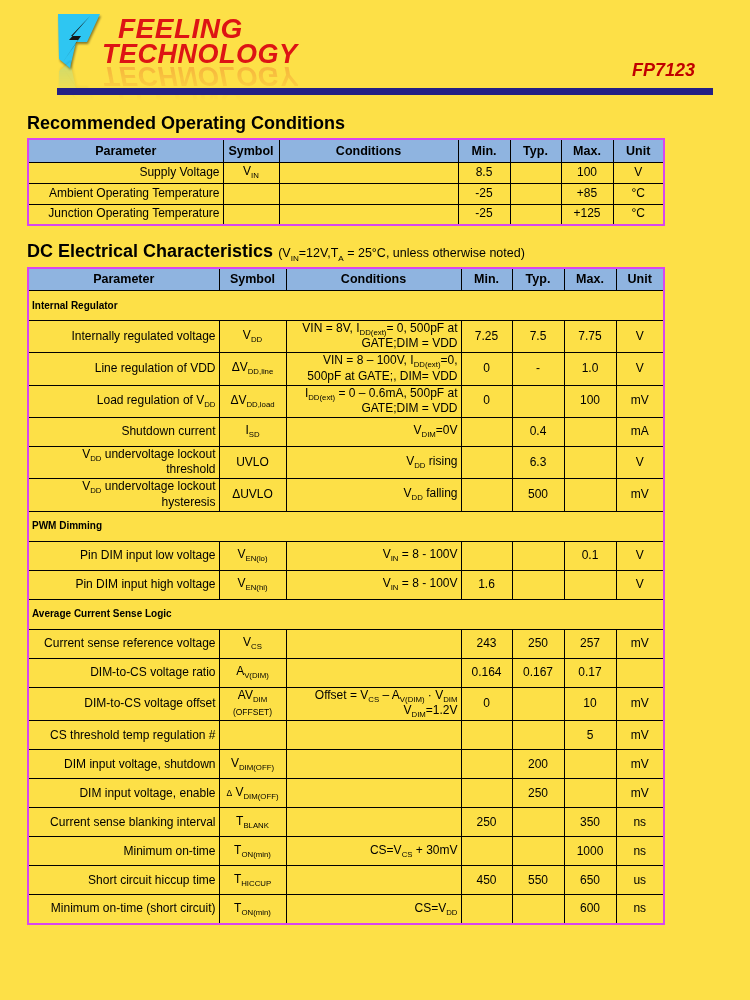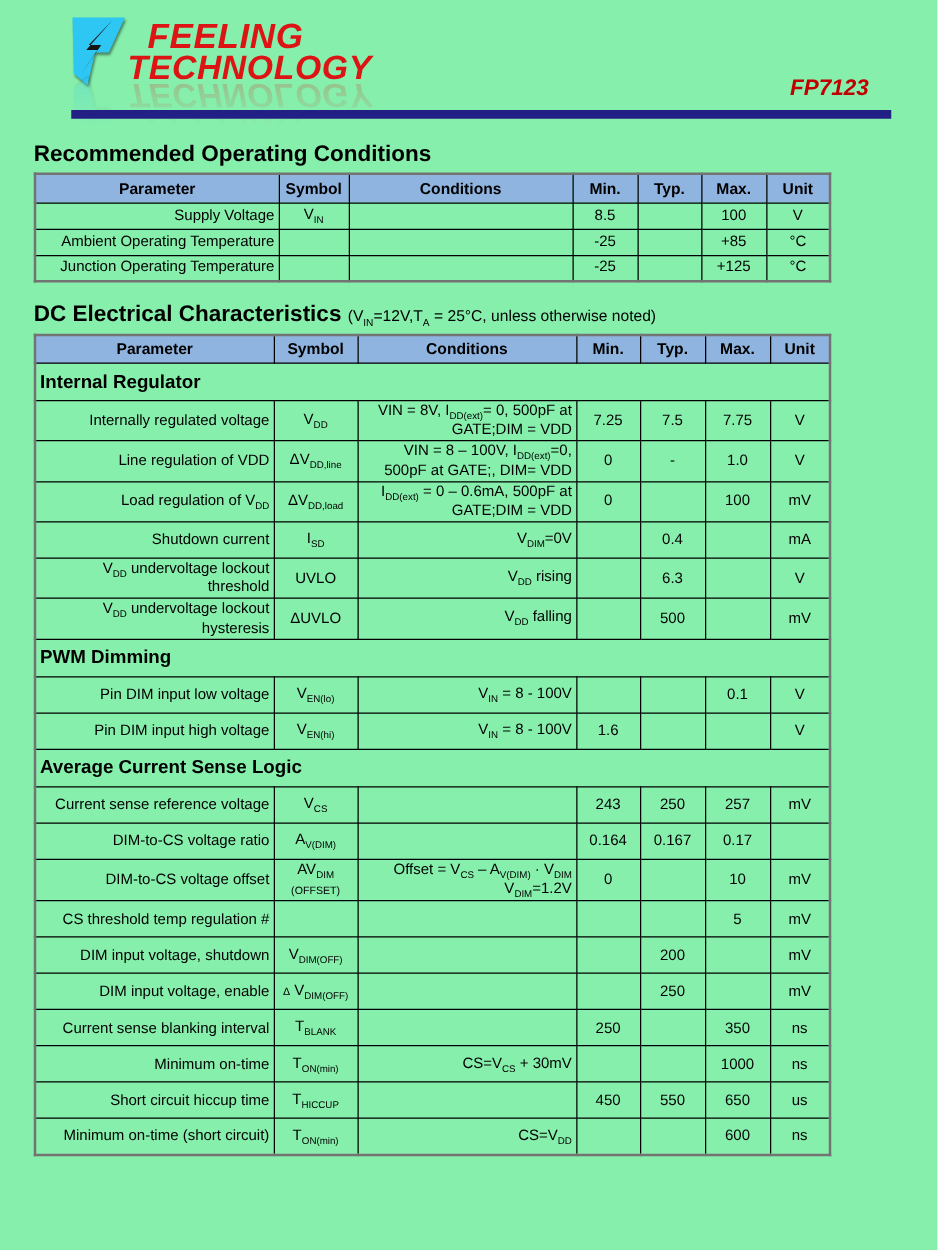--- a/index.html
+++ b/index.html
@@ -1,18 +1,18 @@
 <!DOCTYPE html>
 <html><head>
 <meta charset="utf-8">
 <style>
   * { box-sizing: border-box; }
   html,body { margin:0; padding:0; background:#ffffff; }
   .page {
-    position:relative; width:750px; height:1000px; background:#86efac;
+    position:relative; width:750px; height:1000px; background:#fde047;
     font-family:"Liberation Sans", sans-serif; color:#000; overflow:hidden;
   }
   
   .hdr { position:relative; height:96px; }
   .logo-row { position:absolute; left:56px; top:12px; display:flex; align-items:flex-start; }
   .logo-mark { width:52px; height:58px; flex:0 0 auto; filter:drop-shadow(1px 2px 1px rgba(0,0,0,.45)); }
   .logo-text { font-style:italic; font-weight:bold; color:var(--logo-red,#dd1414); line-height:.92; margin-left:-6px; margin-top:4px; letter-spacing:.5px; }
   .logo-text .l1 { font-size:28px; margin-left:16px; }
   .logo-text .l2 { font-size:27px; }
   .reflection {
@@ -20,28 +20,28 @@
     -webkit-mask-image:linear-gradient(to bottom, transparent 30%, rgba(0,0,0,.9) 95%);
     mask-image:linear-gradient(to bottom, transparent 30%, rgba(0,0,0,.9) 95%);
   }
   .part-number { position:absolute; right:55px; top:60px; font-size:18px; font-weight:bold; font-style:italic; color:var(--part-red,#c00000); }
   .hdr-bar { position:absolute; left:57px; right:37px; top:88px; height:7px; background:var(--bar-navy,#232085); }
   
   .content { padding:0 27px; }
   h1.sec-title { font-size:18px; font-weight:bold; margin:17px 0 4px 0; }
   h2.sec-title { font-size:18px; font-weight:bold; margin:15px 0 4px 0; }
   h2 .subtitle { font-size:12.5px; font-weight:normal;margin-top:32px; }
-  table { border-collapse:collapse; table-layout:fixed; width:636px; border:2px solid #737373; }
+  table { border-collapse:collapse; table-layout:fixed; width:636px; border:2px solid #d946ef; }
   th, td { border:1px solid #000; padding:1px 3px; vertical-align:middle; font-size:12px; line-height:1.16; }
   thead th { background:var(--hdr-bg,#8fb4e0); font-weight:bold; text-align:center; font-size:12.5px; }
   td.c-parameter, td.c-conditions { text-align:right; }
   td.c-symbol, td.c-min, td.c-typ, td.c-max, td.c-unit { text-align:center; }
   sub { font-size:.65em; }
   small { font-size:8.5px; }
-  td.section { font-weight:bold; font-size:15px; text-align:left; padding-left:3px; }
+  td.section { font-weight:bold; font-size:10px; text-align:left; padding-left:3px; }
   
   .t1 thead th { height:23px; }
   .t1 tbody td { height:21px; }
   
   .t2 thead th { height:23px; }
   .t2 tbody td { height:29px; }
   .t2 td.section { height:30px; }
 </style>
 </head>
 <body>

